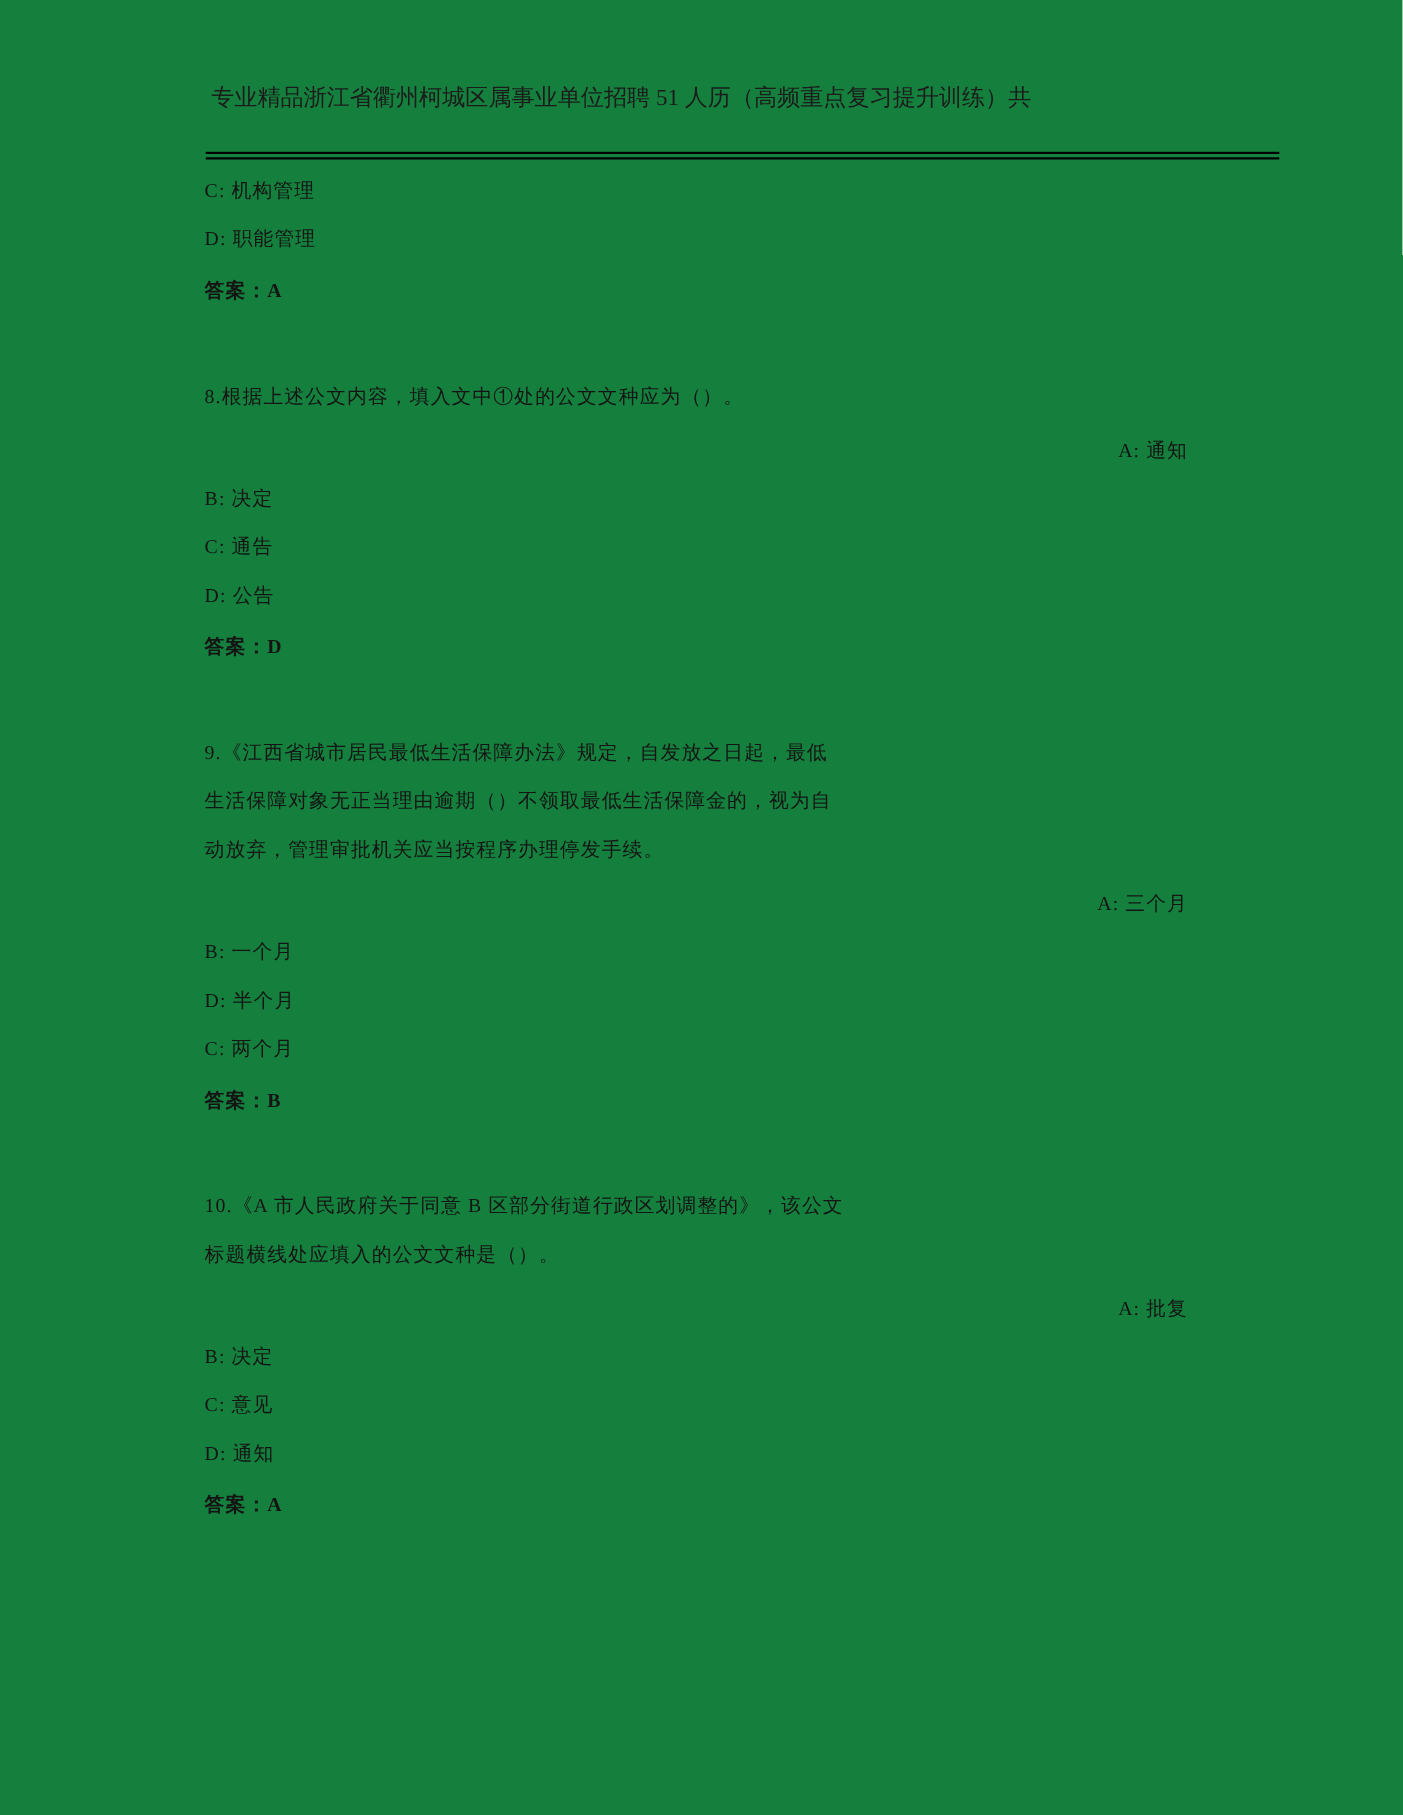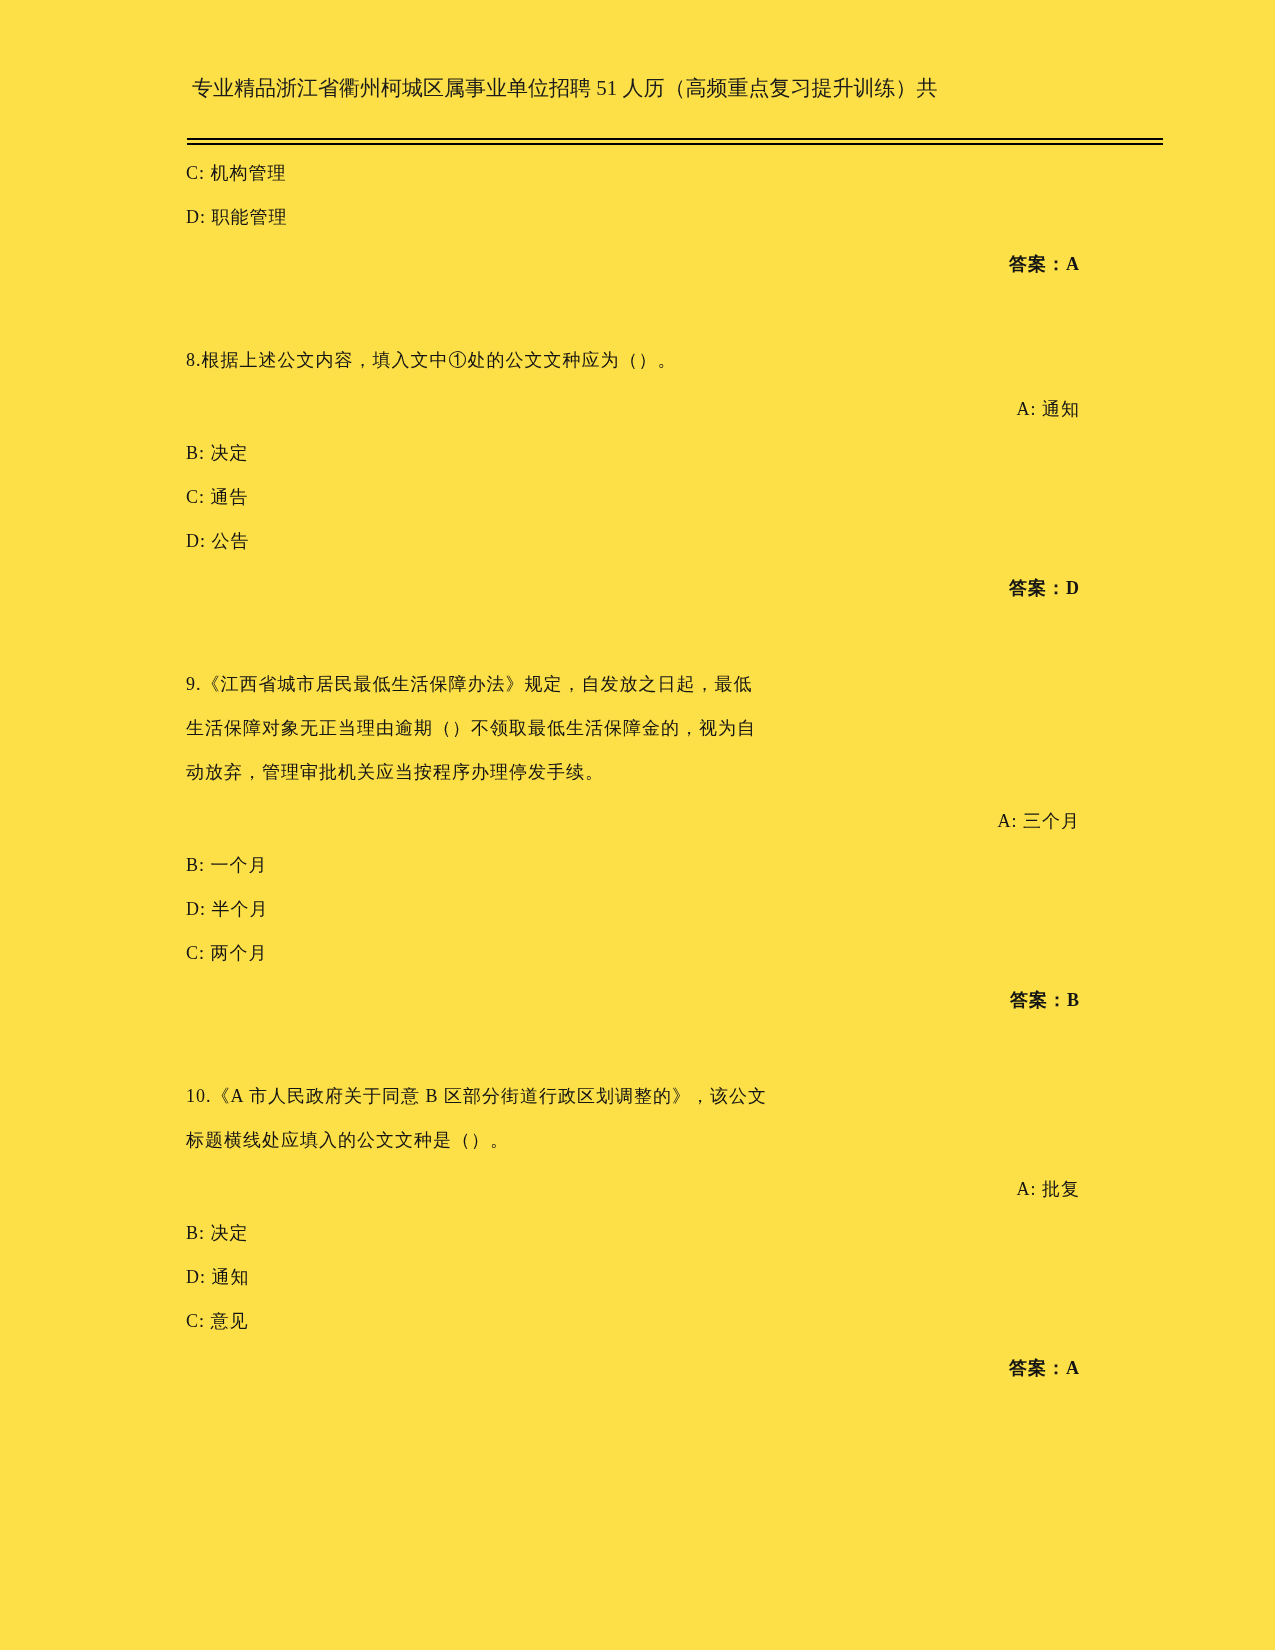--- a/index.html
+++ b/index.html
@@ -6,21 +6,21 @@
   html, body {
     margin: 0;
     padding: 0;
     background: #ffffff;
   }
   .page {
     position: relative;
     width: 1275px;
     height: 1650px;
     margin: 0 auto;
-    background: #fde047;
+    background: #15803d;
     color: #141414;
     font-family: "Liberation Serif", "DejaVu Serif", serif;
     overflow: hidden;
   }
   .header {
     padding: 68px 112px 0 192px;
     font-size: 21px;
     line-height: 40px;
     color: #1b1b1b;
   }
@@ -42,21 +42,20 @@
     margin: 0;
     white-space: pre-wrap;
   }
   .option {
     letter-spacing: 1px;
   }
   .answer {
     font-weight: bold;
     margin-top: 3px !important;
     letter-spacing: 1px;
-    text-align: right;
   }
   .question-block .qline {
     letter-spacing: 1px;
   }
   .question-block {
     margin-top: 0;
   }
   .question-text {
     margin-top: 52px !important;
   }
@@ -105,19 +104,19 @@
       <p class="option">D: 半个月</p>
       <p class="option">C: 两个月</p>
       <p class="answer">答案：B</p>
     </div>
 
     <div class="question-block">
       <p class="qline question-text">10.《A 市人民政府关于同意 B 区部分街道行政区划调整的》，该公文</p>
       <p class="qline question-text-follow">标题横线处应填入的公文文种是（）。</p>
       <p class="option first-option">A: 批复</p>
       <p class="option">B: 决定</p>
+      <p class="option">C: 意见</p>
       <p class="option">D: 通知</p>
-      <p class="option">C: 意见</p>
       <p class="answer">答案：A</p>
     </div>
 
   </div>
 </div>
 
 </body></html>

